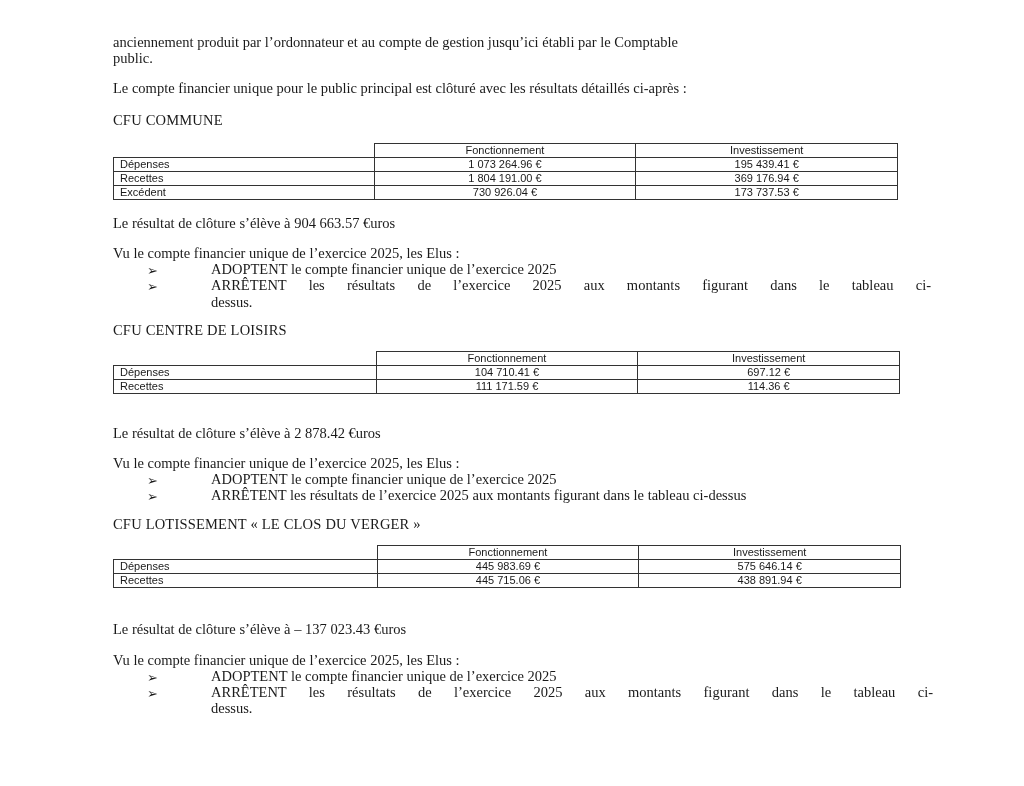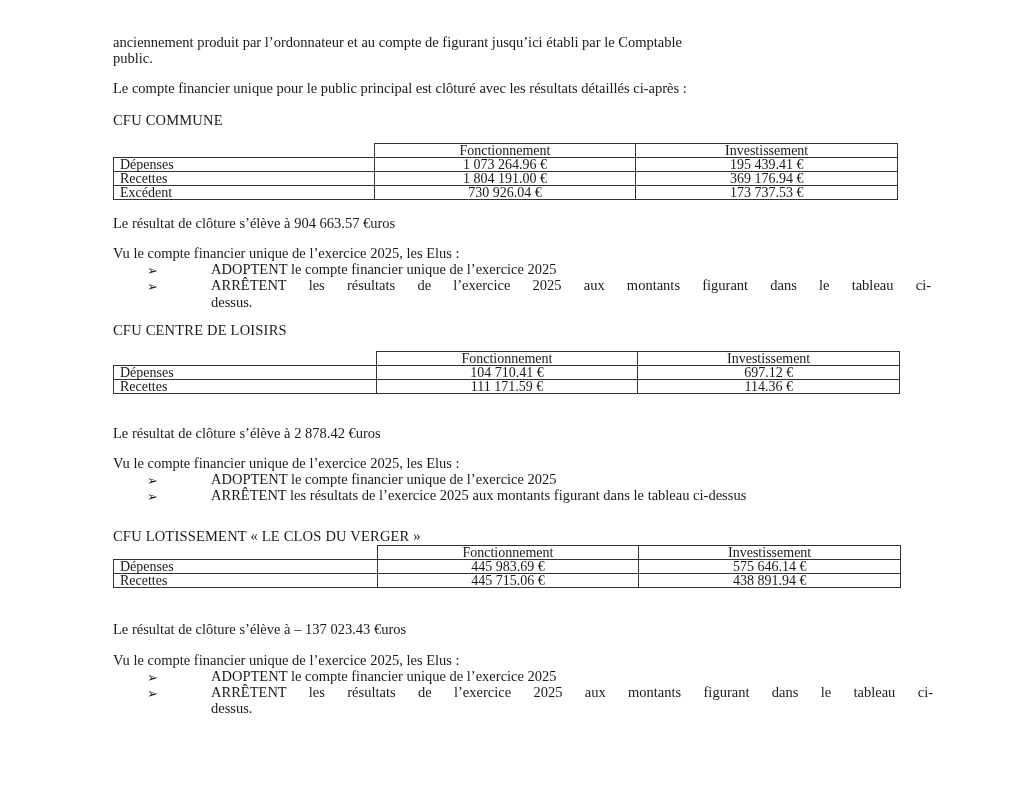--- a/index.html
+++ b/index.html
@@ -9,31 +9,31 @@
     color: #1a1a1a; font-size: 14.5px;
   }
   .abs { position: absolute; white-space: nowrap; }
   .para { left: 113px; }
   .heading { left: 113px; text-underline-offset: 2px; letter-spacing: 0.2px; text-align: center; }
   .bullet { left: 147px; width: 24px; font-family: "DejaVu Sans", sans-serif; font-size: 13px; }
   .btext { left: 179px; margin-left: 32px; }
   .justify { text-align: justify; text-align-last: justify; white-space: normal; }
   table.fin {
     position: absolute; border-collapse: collapse;
-    font-family: Liberation Serif, serif; font-size: 14px;
+    font-family: Liberation Sans, sans-serif; font-size: 11px;
   }
   table.fin td { border: 1px solid #333; padding: 0 6px; height: 13px; line-height: 13px; }
   table.fin td.blank { border: none; border-bottom: 1px solid #333; }
   table.fin td.num { text-align: center; }
   table.fin td.label { text-align: left; padding-left: 6px; }
 </style>
 </head>
 <body>
 
-<div class="abs para" style="top:34px;">anciennement produit par l’ordonnateur et au compte de figurant jusqu’ici établi par le Comptable</div>
+<div class="abs para" style="top:34px;">anciennement produit par l’ordonnateur et au compte de gestion jusqu’ici établi par le Comptable</div>
 <div class="abs para" style="top:50px;">public.</div>
 <div class="abs para" style="top:80px;">Le compte financier unique pour le public principal est clôturé avec les résultats détaillés ci-après :</div>
 
 <div class="abs heading" style="top:112px;">CFU COMMUNE</div>
 <table class="fin" style="left:113px; top:143px; width:785px;">
   <colgroup>
       <col style="width:261px">
       <col style="width:262px">
       <col style="width:262px">
     </colgroup>
@@ -93,21 +93,21 @@
   </tr>
 </tbody>
   </table>
 <div class="abs para" style="top:425px;">Le résultat de clôture s’élève à 2 878.42 €uros</div>
 <div class="abs para" style="top:455px;">Vu le compte financier unique de l’exercice 2025, les Elus :</div>
 <div class="abs bullet" style="top:473px;">➢</div>
 <div class="abs btext" style="top:471px;">ADOPTENT le compte financier unique de l’exercice 2025</div>
 <div class="abs bullet" style="top:489px;">➢</div>
 <div class="abs btext" style="top:487px;">ARRÊTENT les résultats de l’exercice 2025 aux montants figurant dans le tableau ci-dessus</div>
 
-<div class="abs heading" style="top:528px;">CFU LOTISSEMENT « LE CLOS DU VERGER »</div>
+<div class="abs heading" style="top:516px;">CFU LOTISSEMENT « LE CLOS DU VERGER »</div>
 <table class="fin" style="left:113px; top:545px; width:788px;">
   <colgroup>
       <col style="width:264px">
       <col style="width:262px">
       <col style="width:262px">
     </colgroup>
   <tbody>
       <tr>
     <td class="blank"></td>
     <td class="num">Fonctionnement</td>

